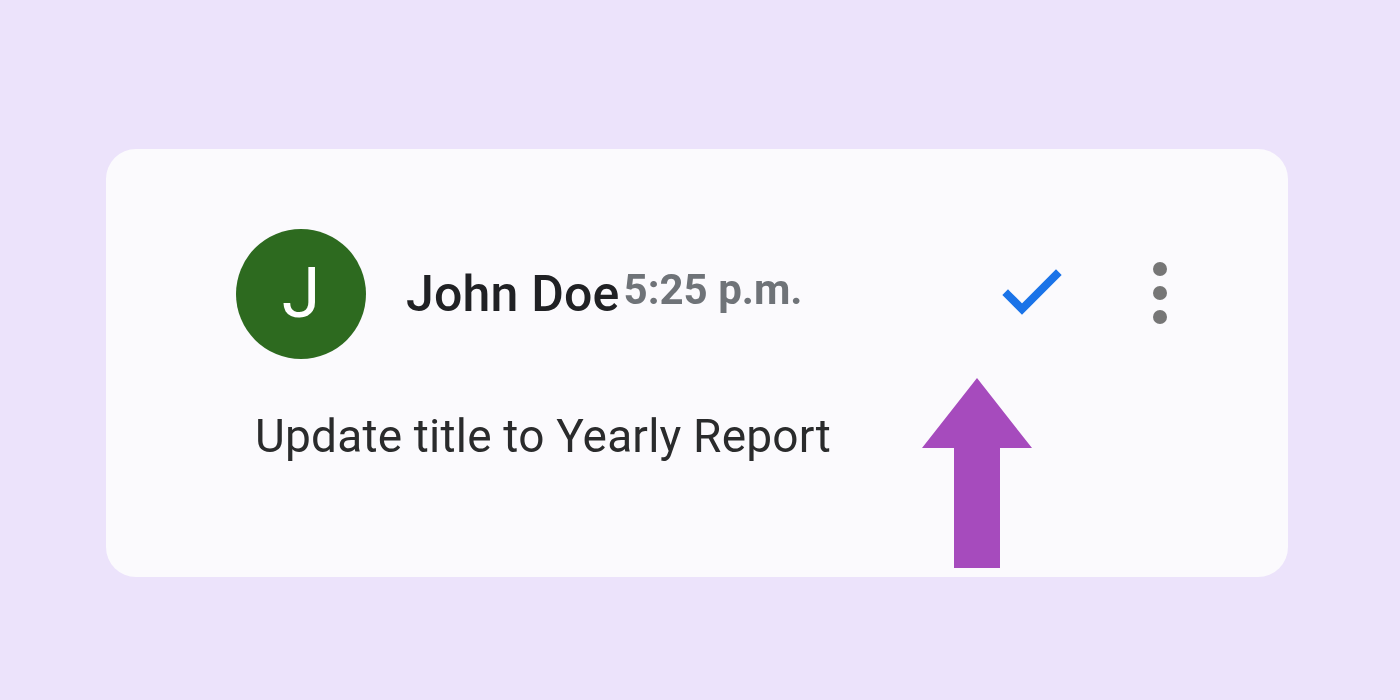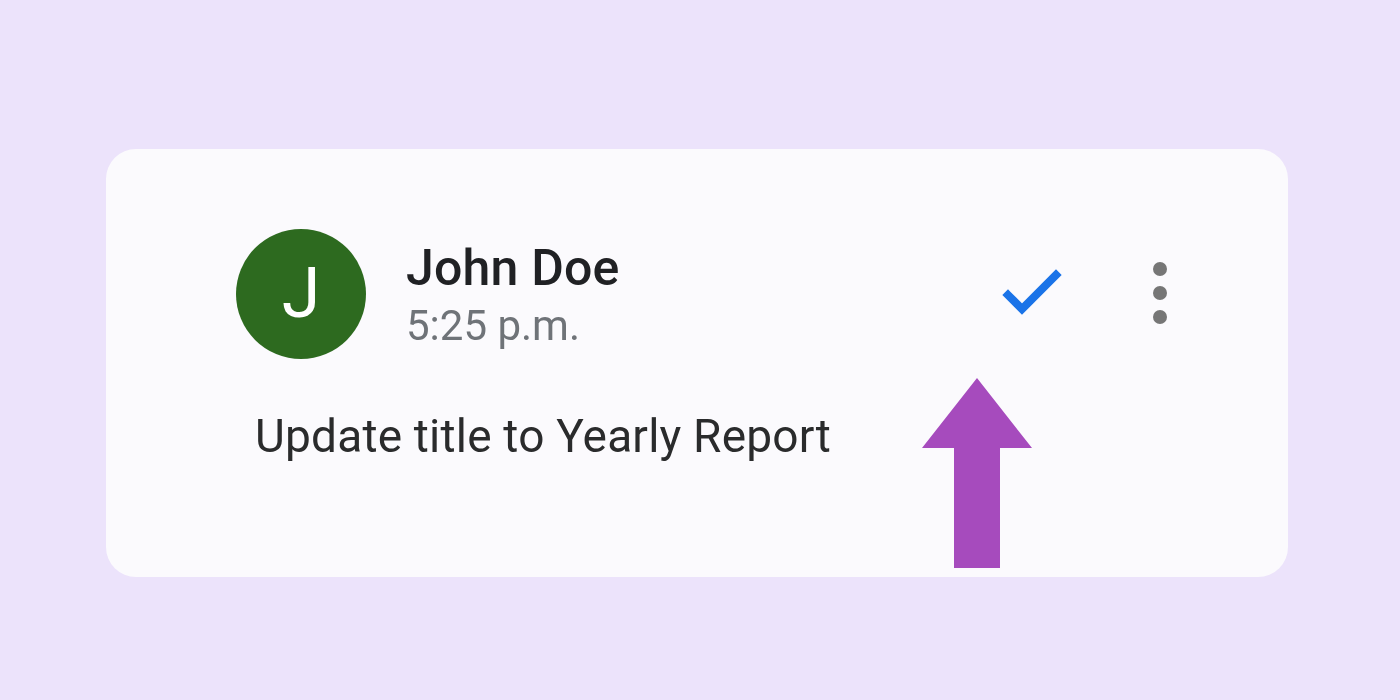--- a/index.html
+++ b/index.html
@@ -42,33 +42,33 @@
     .avatar-letter {
       color: #ffffff;
       font-size: 70px;
       font-weight: 400;
       font-family: Roboto, Arial, sans-serif;
       margin-top: -2px;
     }
     .name-time {
       flex: 1;
       display: flex;
-      flex-direction: column;
+      flex-direction: row;
       gap: 4px;
     }
     .name {
       color: #202124;
       font-size: 50px;
       font-weight: 500;
       letter-spacing: 0.2px;
     }
     .time {
       color: #6f7378;
       font-size: 42px;
-      font-weight: 400;
+      font-weight: 700;
     }
     .actions {
       display: flex;
       align-items: center;
       gap: 90px;
       margin-right: -10px;
     }
     .check-btn, .more-btn {
       background: none;
       border: none;

